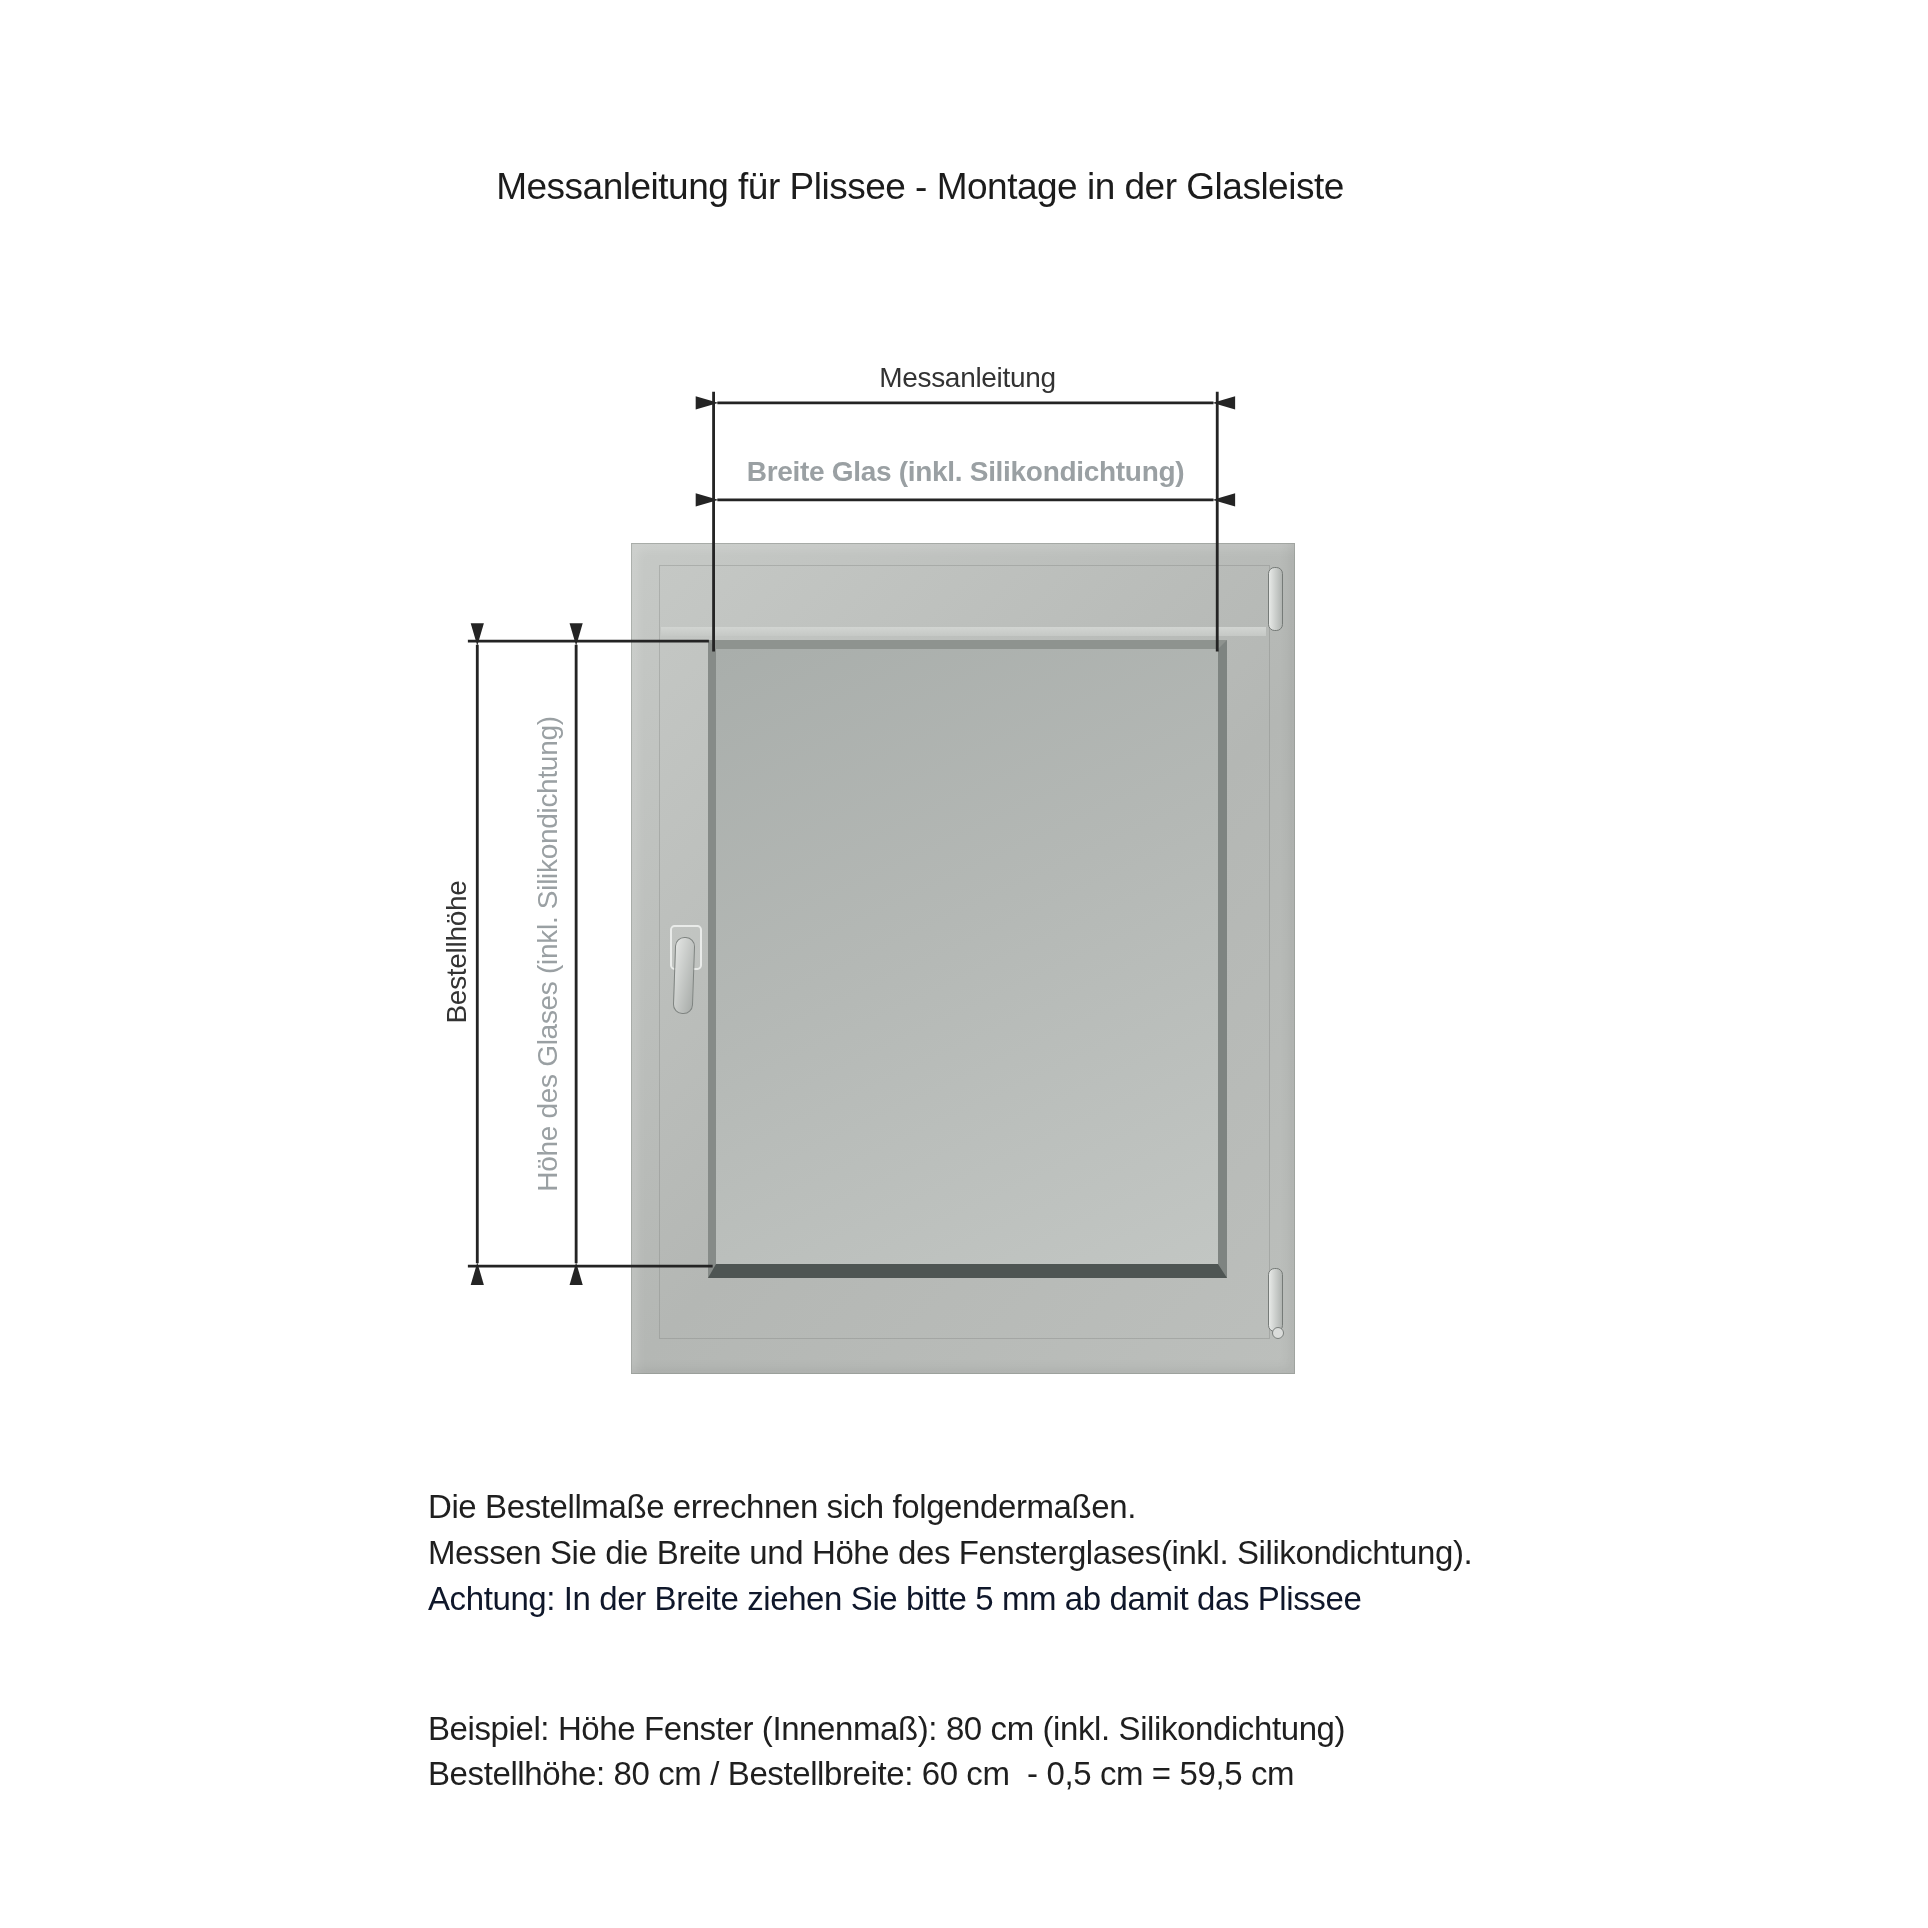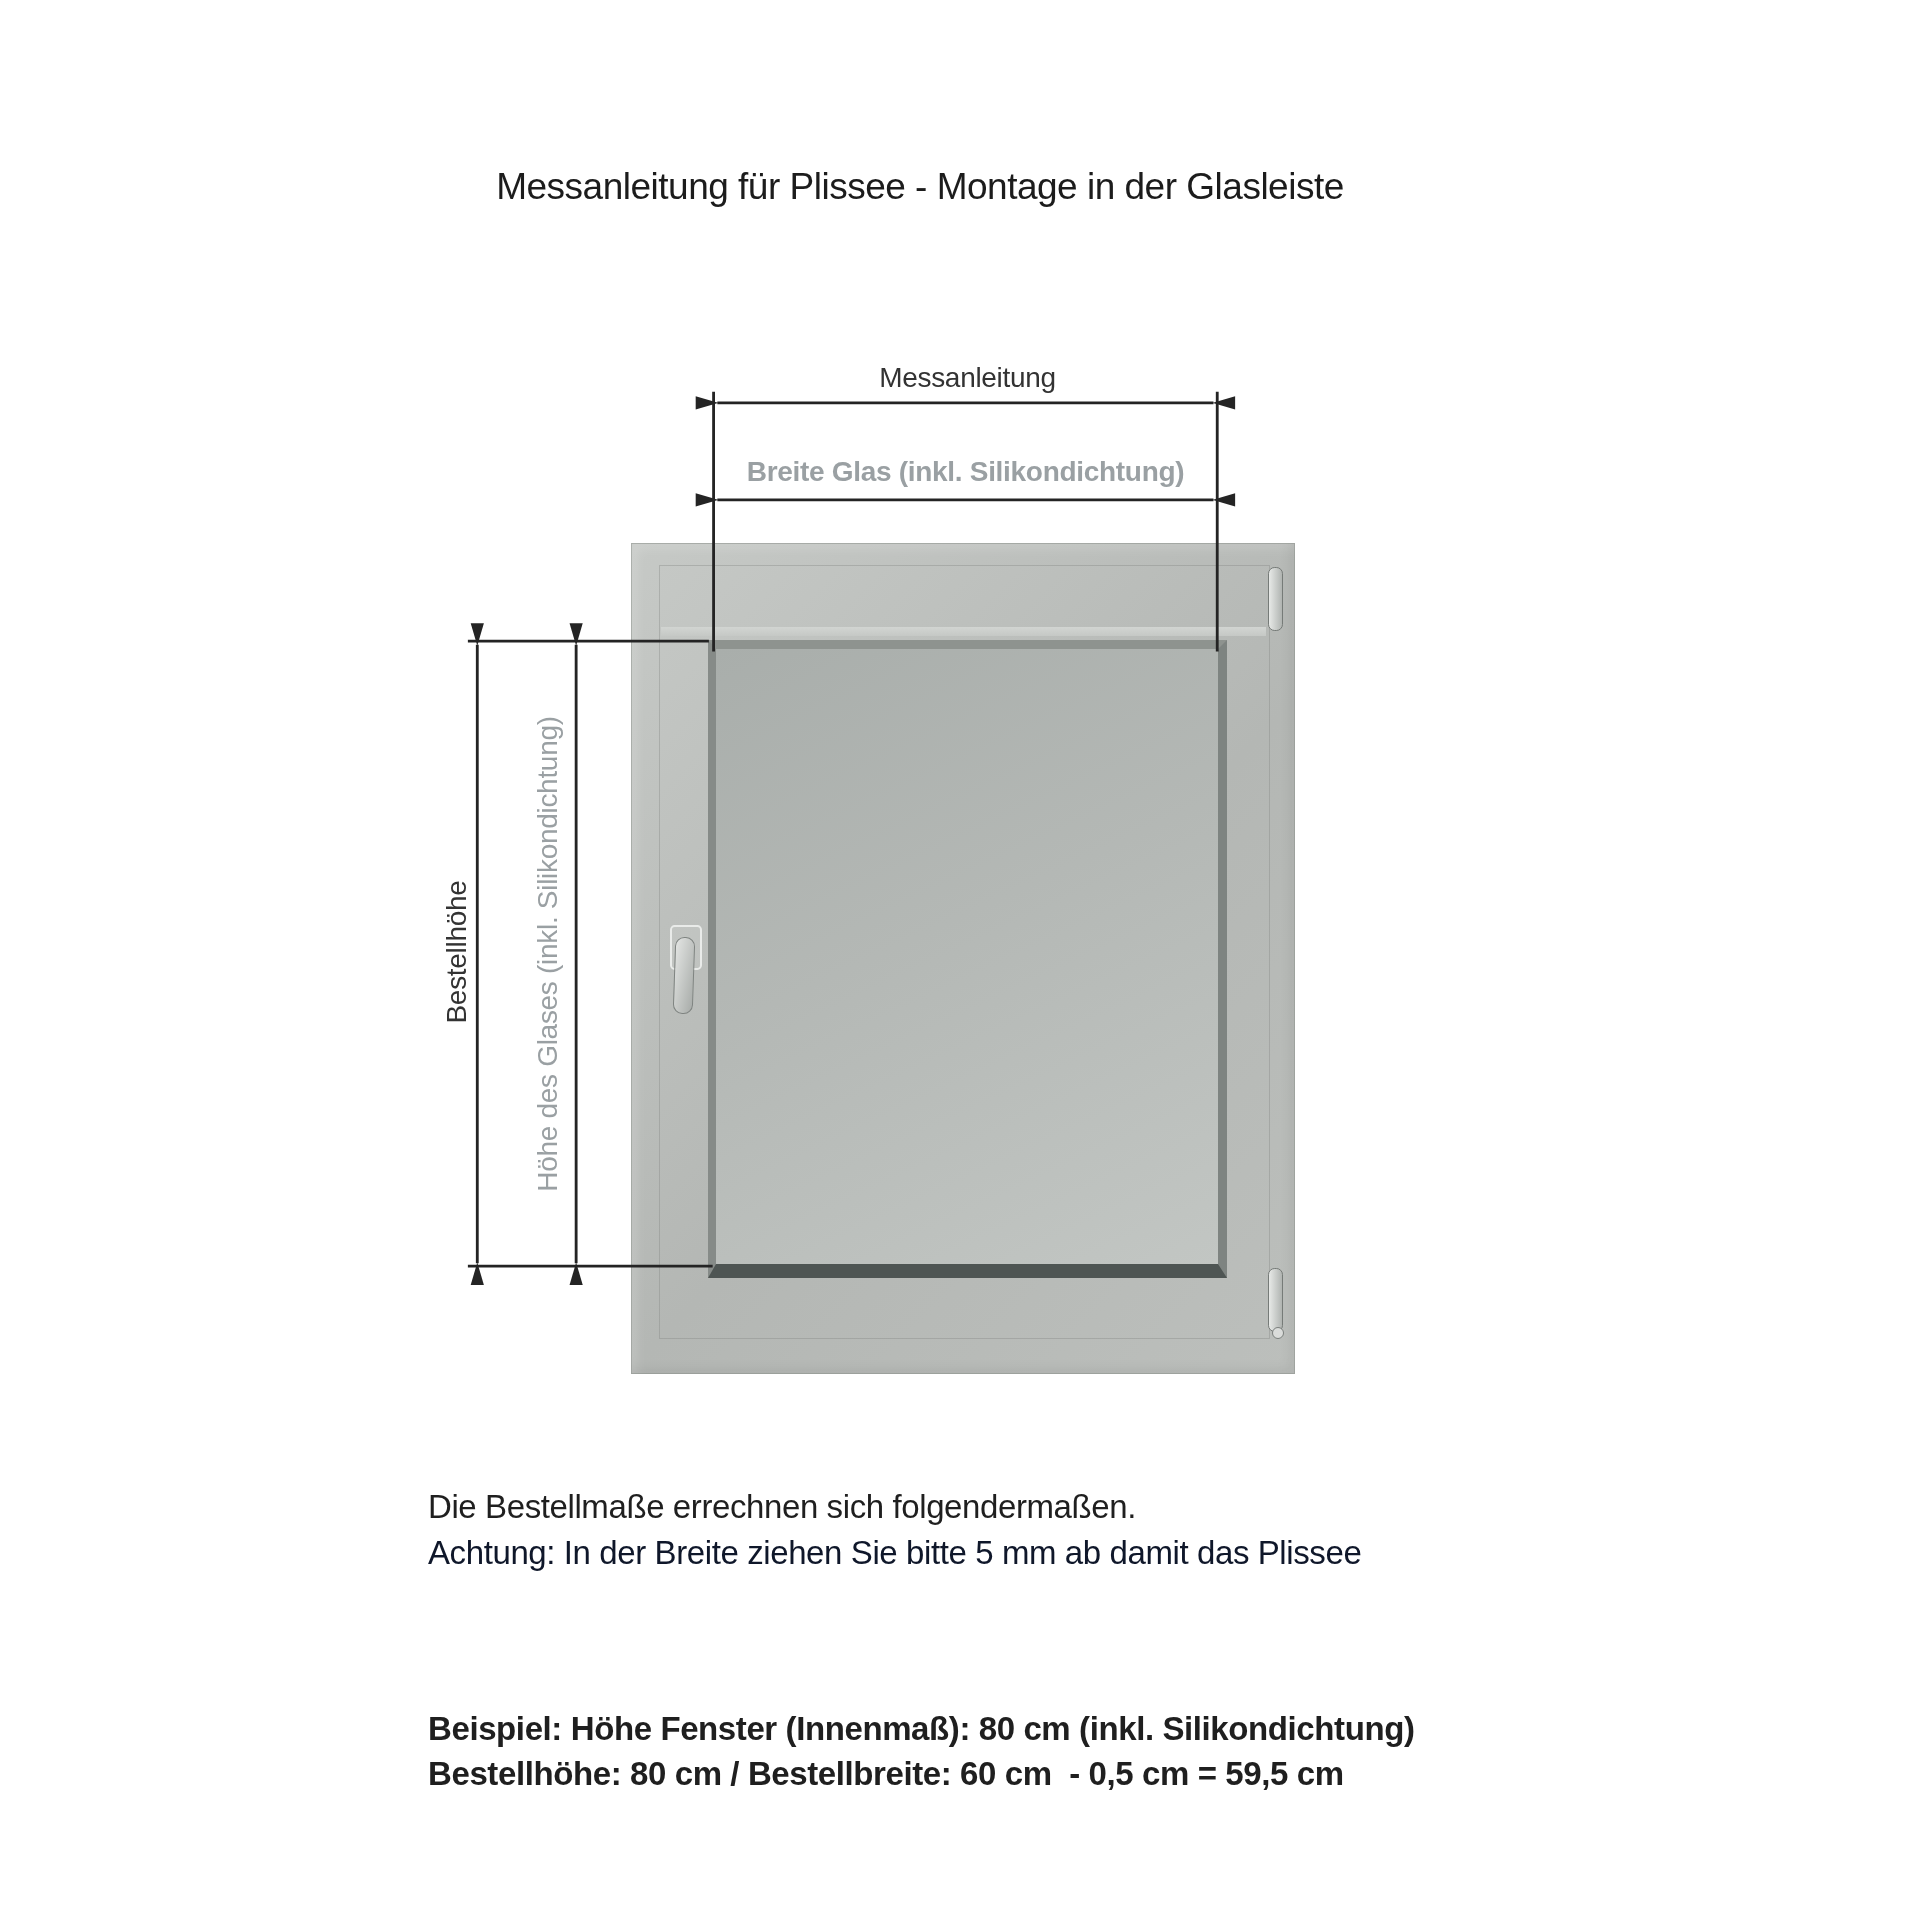--- a/index.html
+++ b/index.html
@@ -67,21 +67,21 @@
   .lbl-breite-glas{left:636px;top:456px;width:659px;text-align:center;font-size:28px;color:#9aa0a3;font-weight:bold;}
   .lbl-bestellhoehe{left:306px;top:936px;width:301px;height:32px;text-align:center;
     font-size:28px;color:#333333;transform:rotate(-90deg);}
   .lbl-hoehe-glas{left:284px;top:938px;width:527px;height:32px;text-align:center;
     font-size:28px;color:#9aa0a3;transform:rotate(-90deg);}
 
   
   .block{position:absolute;font-size:33px;letter-spacing:-0.4px;}
   .block div{white-space:pre-wrap;}
   .block1{left:428px;top:1476px;line-height:46px;margin-top:8px;}
-  .block2{left:428px;top:1706px;line-height:45px;font-weight:bold;}
+  .block2{left:428px;top:1706px;line-height:45px;}
   .warning{color:#0f172a;}
   .indent{margin-left:142px;}
 </style>
 </head>
 <body>
 
 <div class="canvas">
 
   <div class="title">Messanleitung für Plissee - Montage in der Glasleiste</div>
 
@@ -112,20 +112,21 @@
     <line x1="612" y1="685" x2="612" y2="1342" marker-start="url(#arrow)" marker-end="url(#arrow)"></line>
   </svg>
 
   <div class="dim-label lbl-bestellbreite">Messanleitung</div>
   <div class="dim-label lbl-breite-glas">Breite Glas (inkl. Silikondichtung)</div>
   <div class="dim-label lbl-bestellhoehe">Bestellhöhe</div>
   <div class="dim-label lbl-hoehe-glas">Höhe des Glases (inkl. Silikondichtung)</div>
 
   <div class="block block1">
     <div>Die Bestellmaße errechnen sich folgendermaßen.</div>
+    <div>Messen Sie die Breite und Höhe des Fensterglases(inkl. Silikondichtung).</div>
     <div class="warning">Achtung: In der Breite ziehen Sie bitte 5 mm ab damit das Plissee</div>
   </div>
 
   <div class="block block2">
     <div>Beispiel: Höhe Fenster (Innenmaß): 80 cm (inkl. Silikondichtung)</div>
     <div>Bestellhöhe: 80 cm / Bestellbreite: 60 cm  - 0,5 cm = 59,5 cm</div>
   </div>
 
 </div>
 

